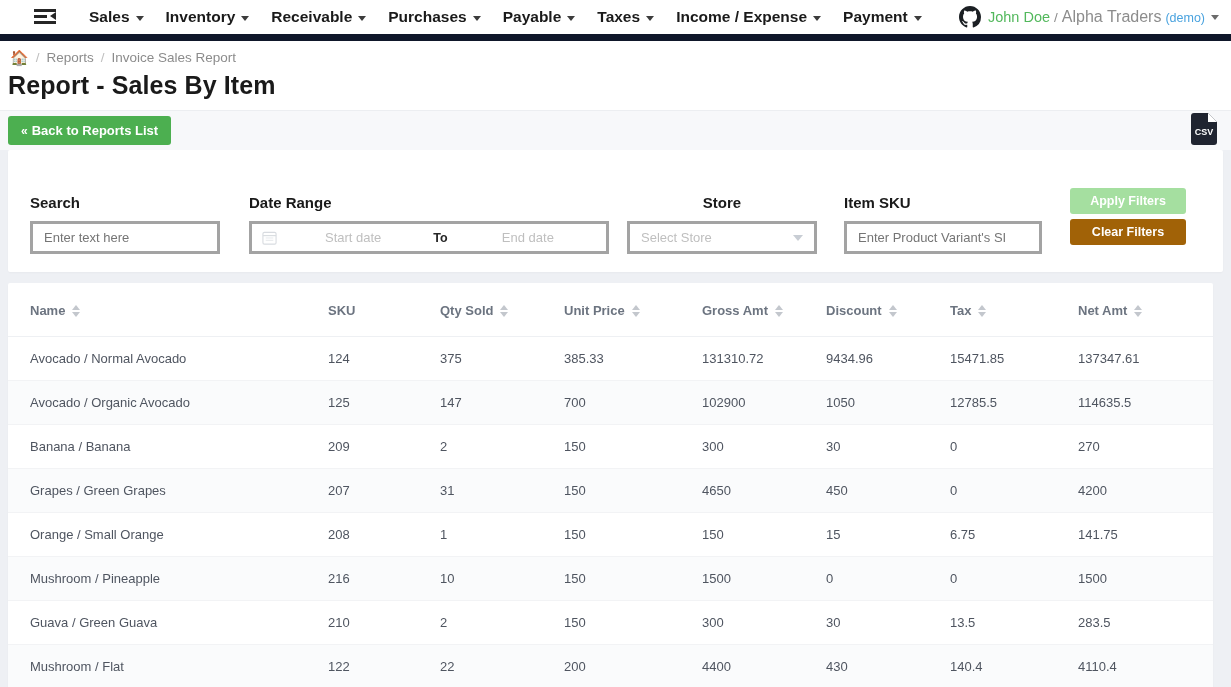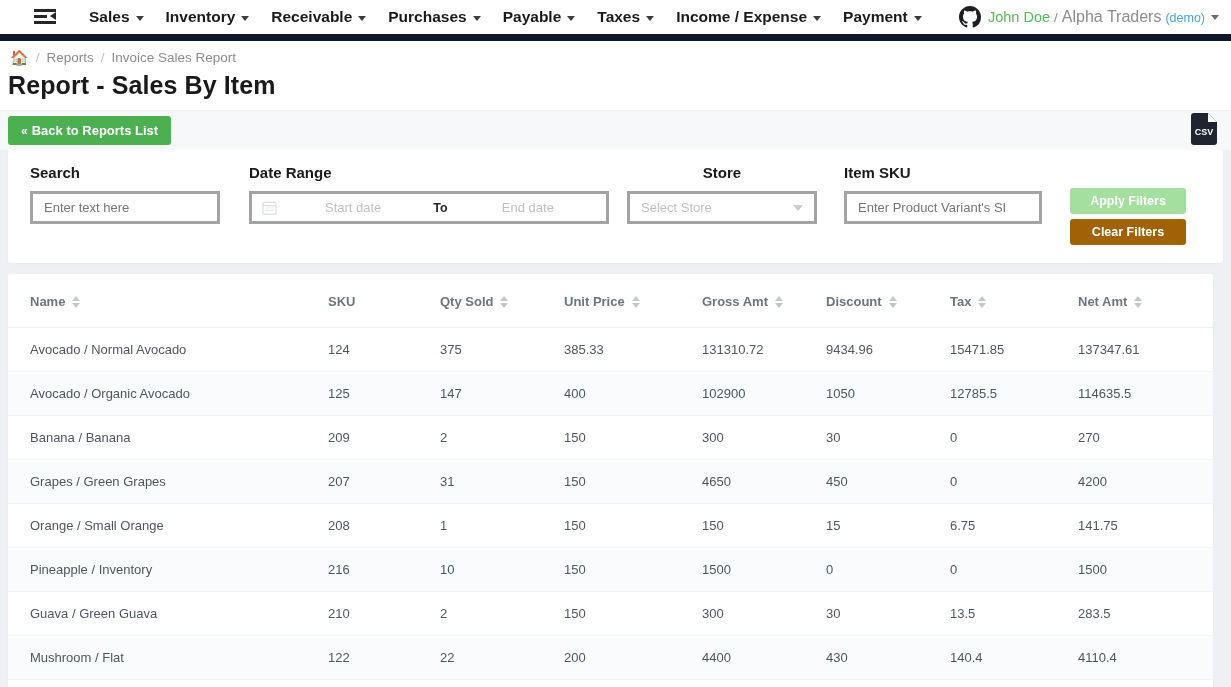--- a/index.html
+++ b/index.html
@@ -87,21 +87,21 @@
     position: absolute; right: 14px; top: 2px; width: 26px; height: 32px; cursor: pointer;
   }
 
   
   .filter-card {
     background: #ffffff; margin: 0 8px; border-radius: 2px;
     padding: 14px 14px 18px 14px; display: flex; align-items: flex-start;
     box-shadow: 0 1px 2px rgba(0,0,0,.03);
   }
   .fgroup { display: flex; flex-direction: column; }
-  .flabel { font-size: 15px; font-weight: bold; color: #1a1a1a; margin-bottom: 10px; }
+  .flabel { font-size: 15px; font-weight: bold; color: #1a1a1a; margin-bottom: 10px; margin-top: 30px; }
   .fctrl {
     height: 33px; border: 3px solid #a3a3a3; border-radius: 0;
     background: #fff; display: flex; align-items: center;
     font-size: 13px; color: #bfbfbf; padding: 0 11px;
   }
   .g-search { width: 190px; margin-left: 8px; }
   .g-date { margin-left: 29px; }
   .date-ctrl { width: 360px; padding: 0 10px; gap: 8px; }
   .cal-ico { width: 15px; height: 15px; flex: 0 0 auto; opacity: .55; }
   .d-start { flex: 1; text-align: center; }
@@ -365,21 +365,21 @@
             <td class="c-unit">385.33</td>
             <td class="c-gross">131310.72</td>
             <td class="c-disc">9434.96</td>
             <td class="c-tax">15471.85</td>
             <td class="c-net">137347.61</td>
           </tr>
           <tr>
             <td class="c-name">Avocado / Organic Avocado</td>
             <td class="c-sku">125</td>
             <td class="c-qty">147</td>
-            <td class="c-unit">400</td>
+            <td class="c-unit">700</td>
             <td class="c-gross">102900</td>
             <td class="c-disc">1050</td>
             <td class="c-tax">12785.5</td>
             <td class="c-net">114635.5</td>
           </tr>
           <tr>
             <td class="c-name">Banana / Banana</td>
             <td class="c-sku">209</td>
             <td class="c-qty">2</td>
             <td class="c-unit">150</td>
@@ -402,21 +402,21 @@
             <td class="c-name">Orange / Small Orange</td>
             <td class="c-sku">208</td>
             <td class="c-qty">1</td>
             <td class="c-unit">150</td>
             <td class="c-gross">150</td>
             <td class="c-disc">15</td>
             <td class="c-tax">6.75</td>
             <td class="c-net">141.75</td>
           </tr>
           <tr>
-            <td class="c-name">Pineapple / Inventory</td>
+            <td class="c-name">Mushroom / Pineapple</td>
             <td class="c-sku">216</td>
             <td class="c-qty">10</td>
             <td class="c-unit">150</td>
             <td class="c-gross">1500</td>
             <td class="c-disc">0</td>
             <td class="c-tax">0</td>
             <td class="c-net">1500</td>
           </tr>
           <tr>
             <td class="c-name">Guava / Green Guava</td>

